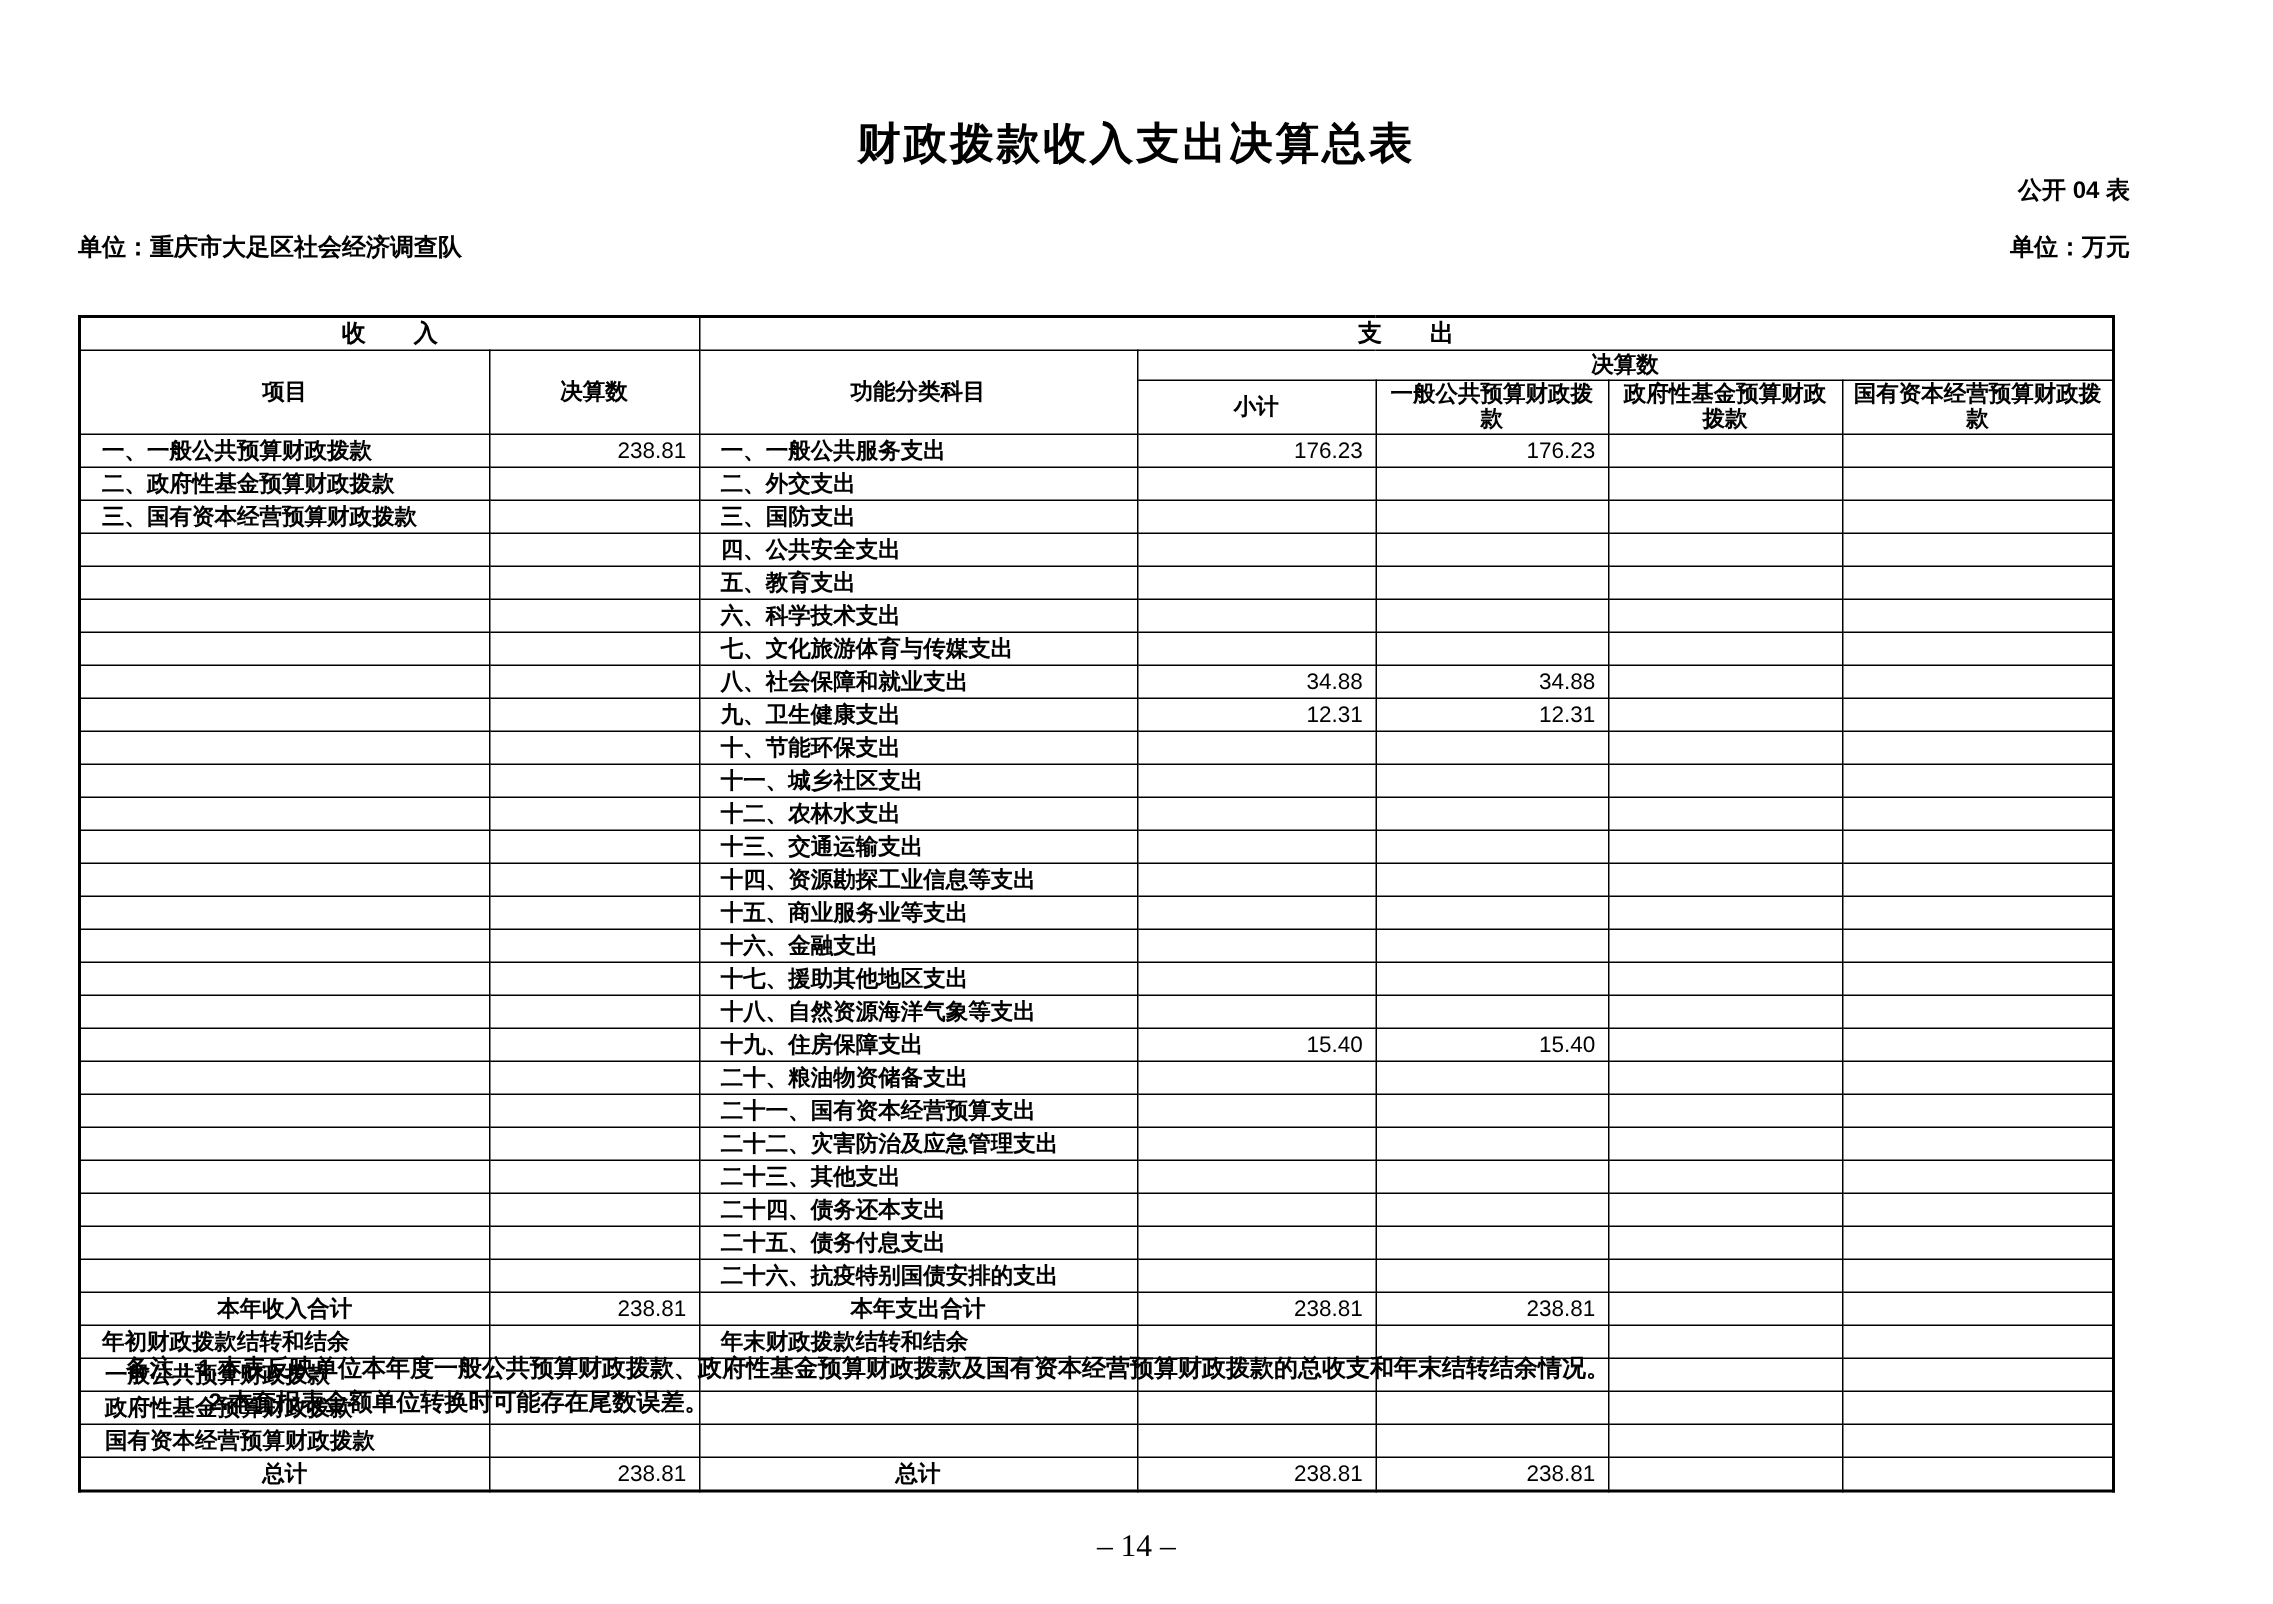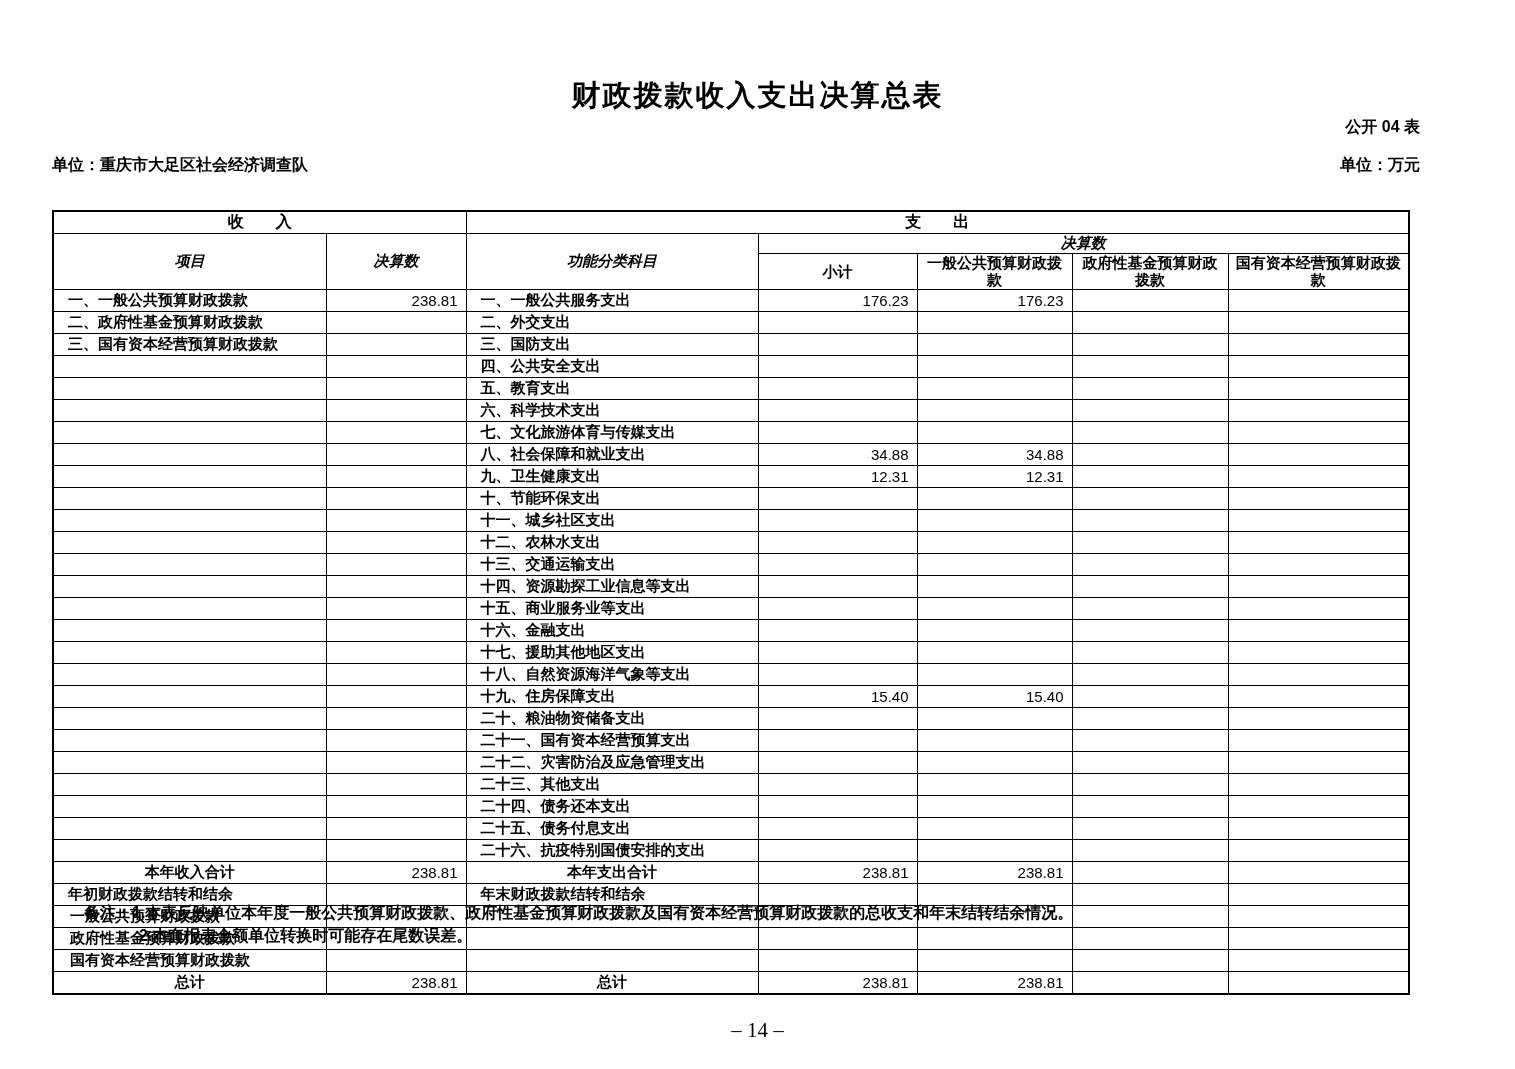--- a/index.html
+++ b/index.html
@@ -8,21 +8,21 @@
   .title{position:absolute;top:76px;left:0;width:100%;text-align:center;
          font-size:29px;font-weight:bold;letter-spacing:2px;}
   .form-code{position:absolute;top:117px;right:95px;font-size:16px;font-weight:bold;}
   .meta-row{position:absolute;top:141px;left:52px;right:95px;display:flex;
             justify-content:space-between;font-size:16px;font-weight:bold;margin-top:14px;}
   table.main{position:absolute;top:170px;left:52px;width:1356px;
              border-collapse:collapse;table-layout:fixed;border:2px solid #000;margin-top:40px;}
   th,td{border:1px solid #000;font-size:15px;overflow:hidden;}
   th{font-weight:bold;text-align:center;padding:0 2px;}
   .section{white-space:pre;height:21px;font-size:16px;}
-  tr.group-row th{height:19px;font-style:italic;}
+  tr.group-row th{height:19px;}
   th.wrap{white-space:normal;line-height:1.15;height:34px;padding:0 6px;vertical-align:middle;}
   tbody td{height:19px;white-space:nowrap;vertical-align:middle;}
   td.label{text-align:left;padding:0 14px;font-weight:bold;}
   td.center{text-align:center;font-weight:bold;}
   td.indent{text-align:left;padding-left:16px;font-weight:bold;}
   td.num{text-align:right;padding-right:8px;font-weight:normal;}
   .notes{position:absolute;top:901px;left:52px;width:1360px;font-size:16px;
          font-weight:bold;line-height:23px;margin-left:32px;}
   .note-cont{padding-left:55px;}
   .page-number{position:absolute;top:1018px;left:0;width:100%;text-align:center;

